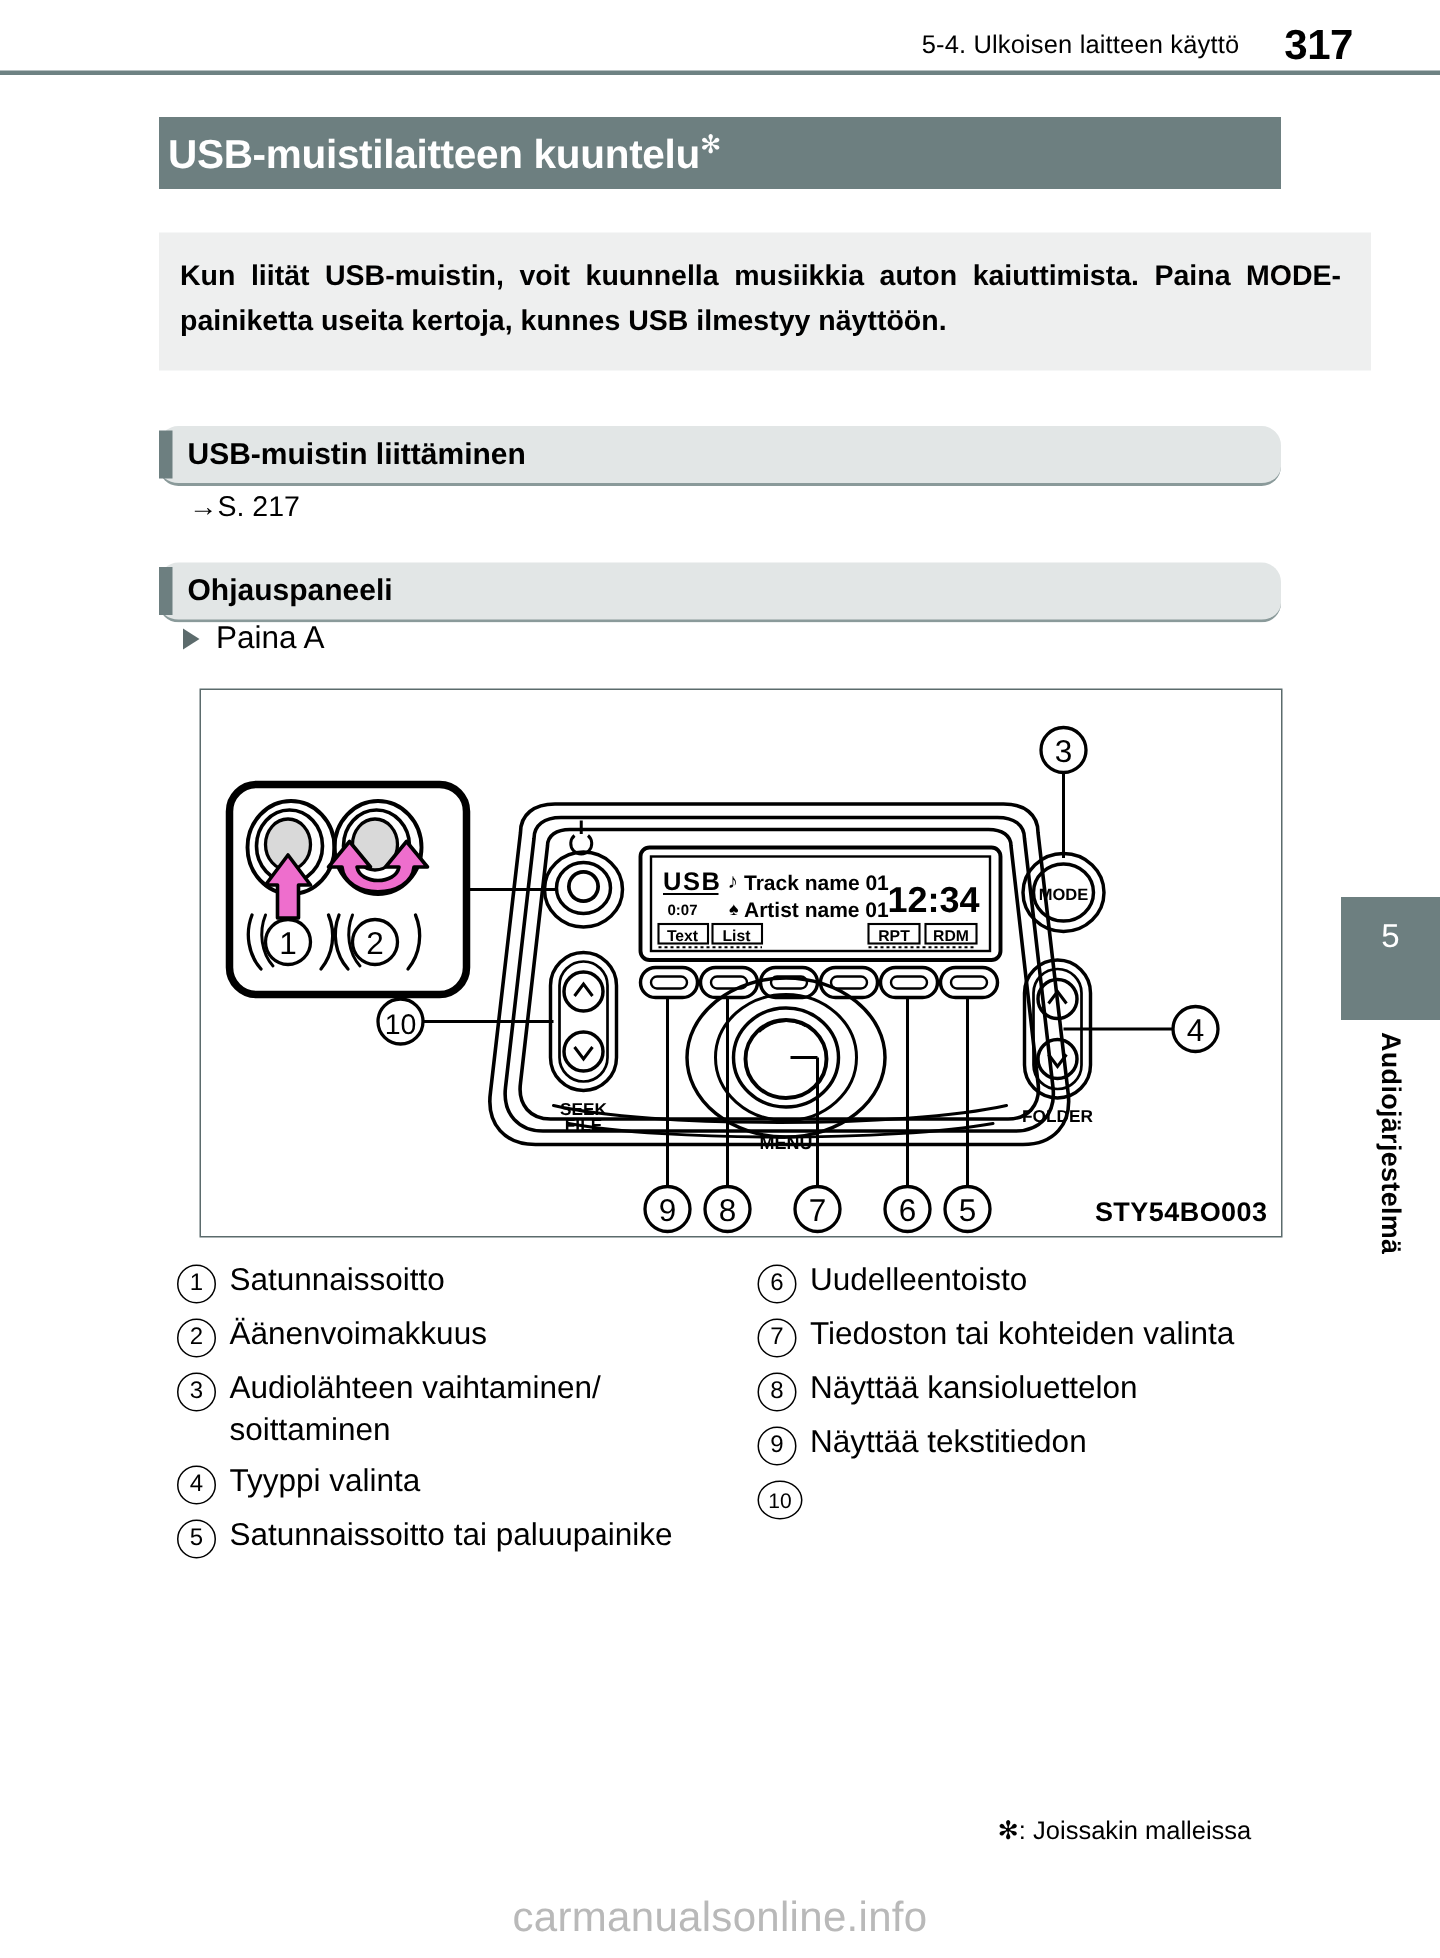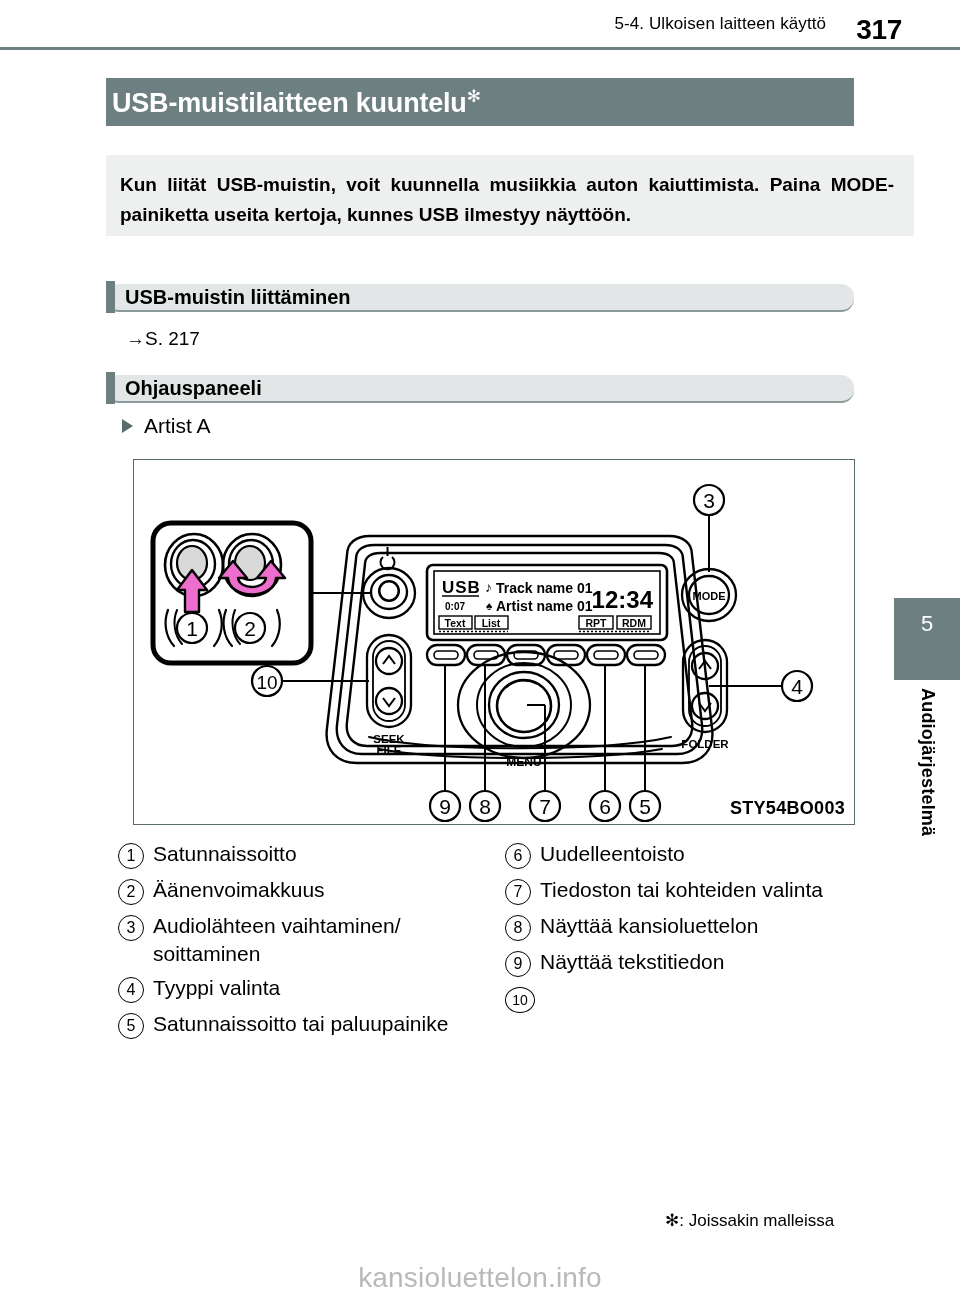--- a/index.html
+++ b/index.html
@@ -15,21 +15,21 @@
   }
 
   
   .page-header {
     position: absolute;
     top: 14px; left: 0; right: 0;
     height: 44px;
   }
   .header-inner {
     display: flex;
-    align-items: flex-start;
+    align-items: center;
     justify-content: flex-end;
     padding-right: 58px;
     gap: 30px;
   }
   .header-section {
     font-size: 17px;
     letter-spacing: 0.1px;
   }
   .header-pageno {
     font-size: 28px;
@@ -64,37 +64,37 @@
     vertical-align: super;
     font-weight: normal;
   }
 
   
   .intro-box {
     position: absolute;
     top: 155px; left: 106px;
     width: 808px;
     background: #eeefef;
-    padding: 15px 20px 6px 14px;
+    padding: 15px 20px 17px 14px;
   }
   .intro-box p {
     margin: 0;
     font-size: 19px;
     font-weight: bold;
     line-height: 1.58;
     text-align: justify;
     text-align-last: left;
   }
 
   
   .section-bar {
     position: absolute;
     left: 106px;
     width: 748px;
-    height: 28px;
+    height: 40px;
     background: #e2e6e6;
     display: flex;
     align-items: center;
     border-bottom: 2px solid #8a9a9a;
     border-radius: 13px;
   }
   .section-bar::before {
     content: "";
     width: 9px;
     height: 32px;
@@ -251,21 +251,21 @@
 </div>
 <div class="page-ref">
   <span class="arrow-glyph">→</span><span>S. 217</span>
 </div>
 
 <div class="section-bar" id="sec-ohjauspaneeli">
   <div class="section-bar-text">Ohjauspaneeli</div>
 </div>
 <div class="subhead">
   <span class="tri"></span>
-  <span>Artist A</span>
+  <span>Paina A</span>
 </div>
 
 <div class="figure">
   <svg width="720" height="364" viewBox="0 0 720 364">
     <g fill="none" stroke="#000" stroke-width="2.2" stroke-linejoin="round" stroke-linecap="round">
 
       <rect x="19" y="63" width="158" height="140" rx="18" ry="18" stroke-width="5"></rect>
 
       <ellipse cx="60" cy="105" rx="29" ry="31" stroke-width="2.6"></ellipse>
       <ellipse cx="59" cy="104" rx="22" ry="24" stroke-width="2.4"></ellipse>
@@ -504,13 +504,13 @@
 </div>
 
 <div class="chapter-tab">
   <span>5</span>
 </div>
 <div class="chapter-name">
   <span>Audiojärjestelmä</span>
 </div>
 
 <div class="footnote">✻: Joissakin malleissa</div>
-<div class="watermark">kansioluettelon.info</div>
+<div class="watermark">carmanualsonline.info</div>
 
 </body></html>

